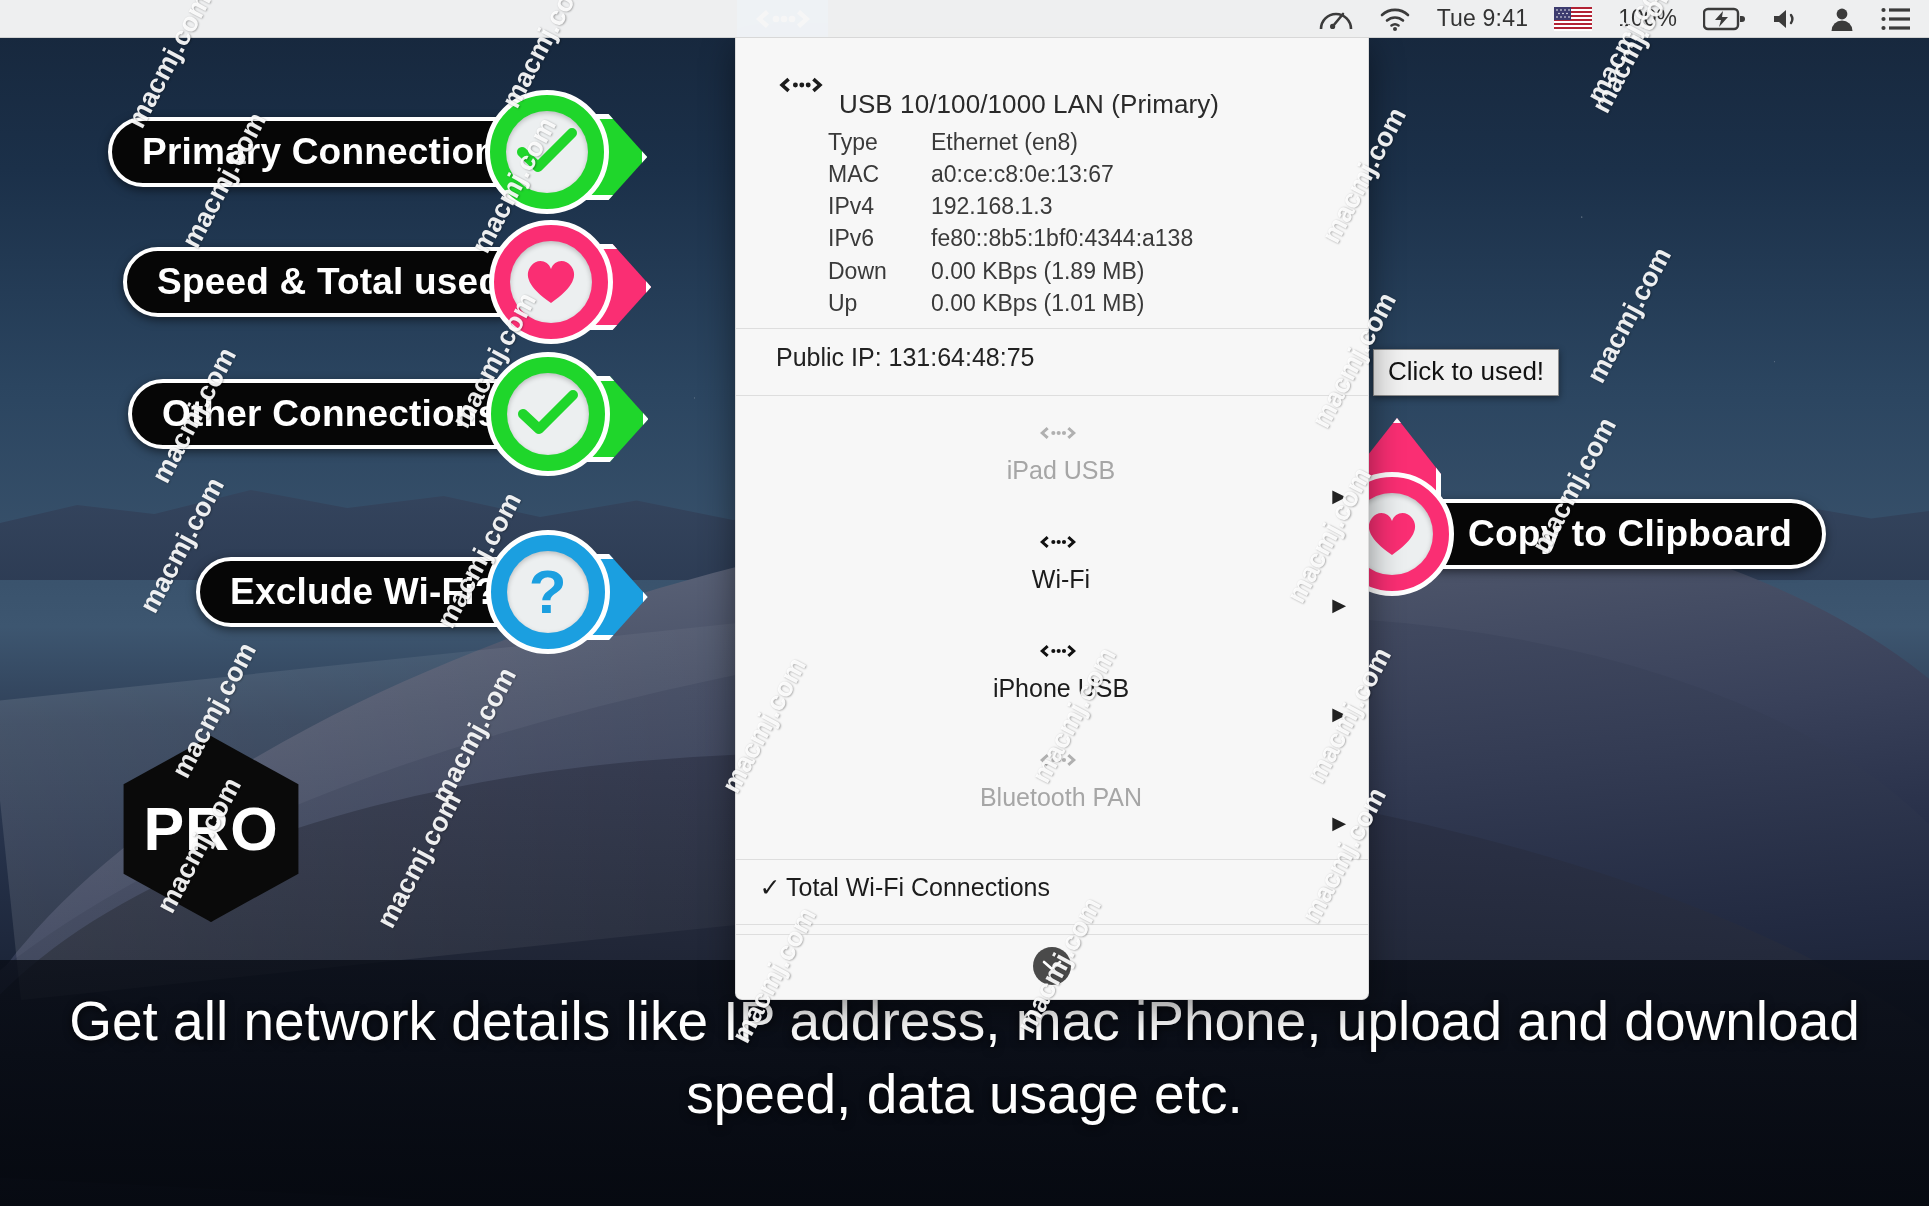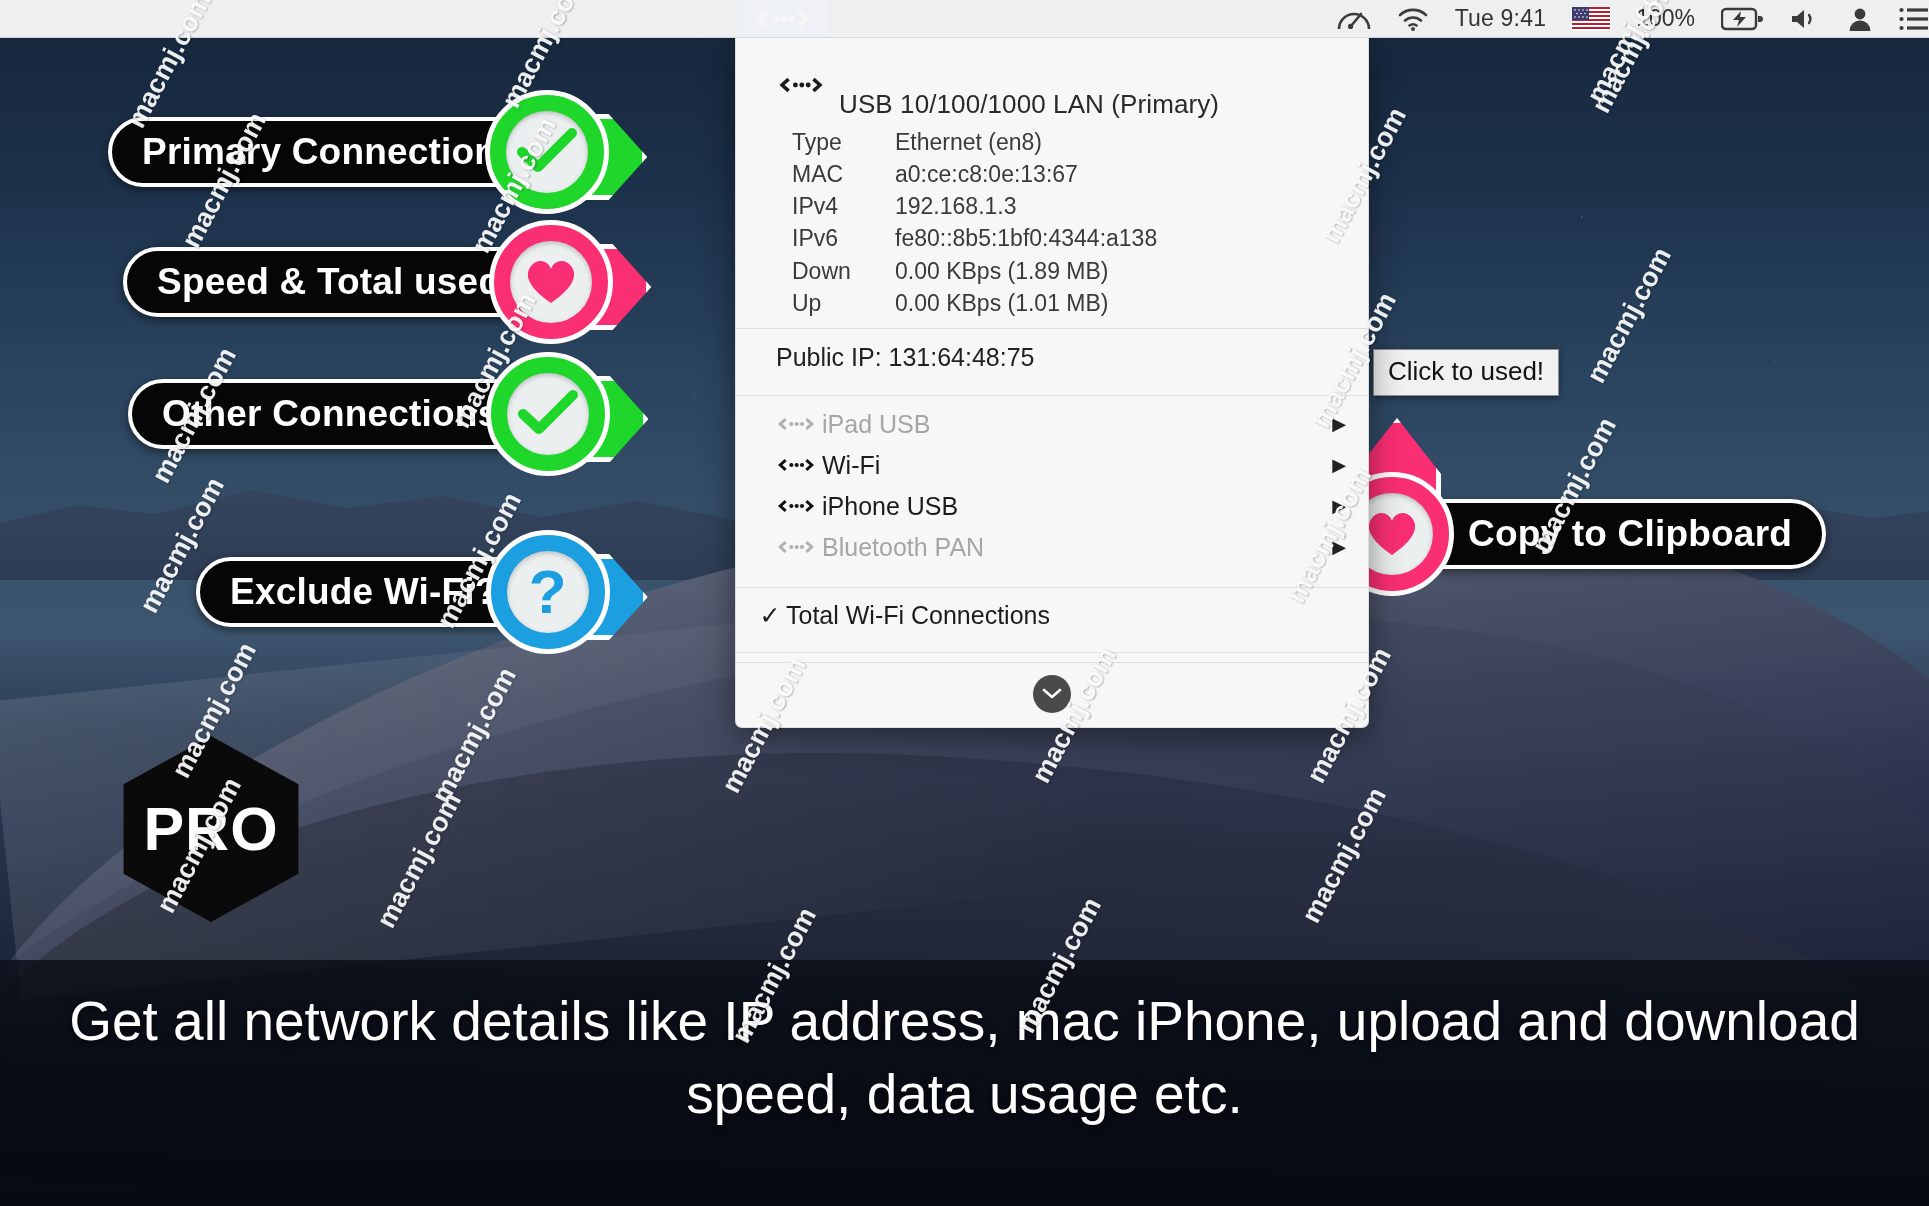--- a/index.html
+++ b/index.html
@@ -59,42 +59,42 @@
     transform:rotate(3deg);}
   .sheen{position:absolute;left:0;right:0;top:600px;height:300px;
     background:linear-gradient(105deg,rgba(255,255,255,.11),rgba(255,255,255,0) 58%);
     transform:rotate(-6deg);pointer-events:none;}
 
   
   .menubar{position:absolute;left:0;top:0;width:100%;height:37px;
     background:rgba(246,246,246,.97);
     border-bottom:1px solid rgba(0,0,0,.12);
     display:flex;align-items:center;z-index:40;}
-  .mb-right{margin-left:auto;display:flex;align-items:center;gap:26px;}
+  .mb-right{margin-left:auto;display:flex;align-items:center;gap:26px;padding-right:18px;}
   .mb-item{display:flex;align-items:center;color:#3b3b3b;}
   .mb-clock{font-size:23px;color:#333;letter-spacing:.2px;white-space:nowrap;}
   .mb-pct{font-size:23px;color:#333;}
   .app-icon{position:absolute;left:737px;top:0;width:91px;height:37px;
     background:#1176e0;display:flex;align-items:center;justify-content:center;}
 
   
   .menu{position:absolute;left:735px;top:37px;width:632px;
     background:#f7f7f7;
     border-radius:0 0 7px 7px;
     box-shadow:0 10px 34px rgba(0,0,0,.45);
     z-index:35;overflow:hidden;
     border:1px solid rgba(0,0,0,.10);border-top:none;}
   .m-hdr{display:flex;align-items:center;gap:14px;padding:12px 0 6px 41px;}
   .m-hdr .ttl{font-size:26px;color:#2a2a2a;letter-spacing:.1px;white-space:nowrap;margin-top:40px;}
   .kv{display:flex;padding:1px 0 1px 56px;font-size:23px;color:#3a3a3a;line-height:1.31;}
-  .kv .k{width:103px;flex:0 0 103px;}
+  .kv .k{width:103px;flex:0 0 103px;margin-left:36px;}
   .kv .v{flex:1;}
   .sep{height:1px;background:#dedede;margin:9px 0 0;}
   .pubip{font-size:25px;color:#222;padding:14px 0 14px 40px;}
-  .row{display:flex;align-items:center;padding:6px 22px 6px 40px;font-size:25px;color:#1c1c1c;}
+  .row{display:flex;align-items:center;padding:6px 22px 6px 40px;font-size:25px;color:#1c1c1c;flex-direction:column;}
   .row .glyph{width:46px;flex:0 0 46px;display:flex;align-items:center;}
   .row.dim{color:#a6a6a6;}
   .row .arrow{margin-left:auto;font-size:18px;color:#222;}
   .row.dim .arrow{color:#222;}
   .rowtxt{white-space:nowrap;}
   .chk{display:flex;align-items:center;padding:13px 22px 13px 18px;font-size:25px;color:#1c1c1c;}
   .chk .tick{width:32px;flex:0 0 32px;text-align:center;font-size:25px;}
   .infoRow{padding:14px 22px 14px 40px;font-size:25px;color:#1c1c1c;}
   .footer{display:flex;align-items:center;justify-content:center;padding:12px 0 14px;}
   .dchev{width:38px;height:38px;border-radius:50%;background:#4a4a4a;

